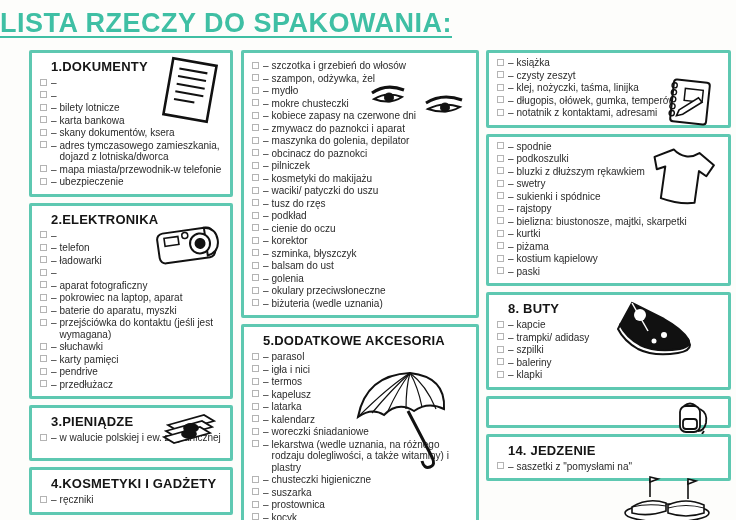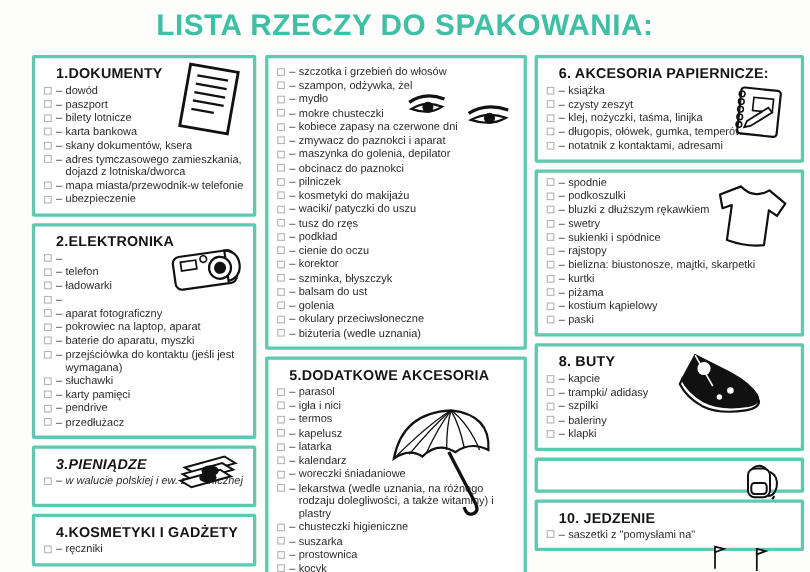--- a/index.html
+++ b/index.html
@@ -6,25 +6,25 @@
   html, body { width: 736px; height: 520px; background: #fdfdfb; }
   body {
     font-family: "Liberation Sans", "DejaVu Sans", sans-serif;
     position: relative;
     overflow: hidden;
     color: #222;
   }
   .page-title {
     position: absolute;
     top: 8px; left: 0; right: 0;
-    text-align: center;
     font-size: 27px;
     font-weight: bold;
     letter-spacing: 0.5px;
     color: #3fbfa4;
+    text-decoration: underline;
     text-underline-offset: 4px;
   }
   .col { position: absolute; top: 50px; }
   .col-left  { left: 29px;  width: 204px; }
   .col-mid   { left: 241px; width: 238px; }
   .col-right { left: 486px; width: 245px; }
 
   .box {
     position: relative;
     background: #ffffff;
@@ -68,43 +68,41 @@
   .icon-money    { top: 3px;  right: 12px; }
   .icon-eyes     { top: 28px; right: 10px; }
   .icon-umbrella { top: 38px; right: 18px; }
   .icon-notebook { top: 22px; right: 10px; transform: rotate(6deg); }
   .icon-tshirt   { top: 10px; right: 12px; transform: rotate(8deg); }
   .icon-sneaker  { top: 4px;  right: 30px; }
   .icon-backpack { top: 2px;  right: 14px; }
   .icon-sandwich { top: 36px; right: 16px; }
 
   
-  .box[data-section="2"]  { min-height: 56px; font-style: italic; }
+  .box[data-section="2"]  { min-height: 56px; }
   .box[data-section="9"]  { min-height: 32px; }
   .box[data-section="4"]  { padding-top: 7px; }
 </style>
 </head>
 <body>
 
 <h1 class="page-title">LISTA RZECZY DO SPAKOWANIA:</h1>
 
 <div class="col col-left">
 
   <div class="box" data-section="0">
     <h2>1.DOKUMENTY</h2>
     <ul class="items">
         <li>
           <span class="cbx"></span>
           <span class="dash">–</span>
-          <span class="itxt">dowód</span>
-        </li>
-        <li>
-          <span class="cbx"></span>
-          <span class="dash">–</span>
-          <span class="itxt">paszport</span>
+        </li>
+        <li>
+          <span class="cbx"></span>
+          <span class="dash">–</span>
         </li>
         <li>
           <span class="cbx"></span>
           <span class="dash">–</span>
           <span class="itxt">bilety lotnicze</span>
         </li>
         <li>
           <span class="cbx"></span>
           <span class="dash">–</span>
           <span class="itxt">karta bankowa</span>
@@ -449,21 +447,20 @@
         </g>
       </svg>
     </span>
   </div>
 
 </div>
 
 <div class="col col-right">
 
   <div class="box" data-section="6">
-    <h2>6. AKCESORIA PAPIERNICZE:</h2>
     <ul class="items">
         <li>
           <span class="cbx"></span>
           <span class="dash">–</span>
           <span class="itxt">książka</span>
         </li>
         <li>
           <span class="cbx"></span>
           <span class="dash">–</span>
           <span class="itxt">czysty zeszyt</span>
@@ -617,21 +614,21 @@
           <path d="M10 5 Q16 0 22 5" fill="none"></path>
           <rect x="9" y="18" width="14" height="10" rx="3"></rect>
           <path d="M26 8 q8 4 6 14 q-2 8 -8 8" fill="none"></path>
           <line x1="30" y1="30" x2="28" y2="33"></line>
         </g>
       </svg>
     </span>
   </div>
 
   <div class="box" data-section="10">
-    <h2>10. JEDZENIE</h2>
+    <h2>14. JEDZENIE</h2>
     <ul class="items">
         <li>
           <span class="cbx"></span>
           <span class="dash">–</span>
           <span class="itxt">saszetki z "pomysłami na"</span>
         </li>
       </ul>
     <span class="icon icon-sandwich">
       <svg width="90" height="52" viewBox="0 0 90 52">
         <g stroke="#111" fill="#fff" stroke-width="1.6">

